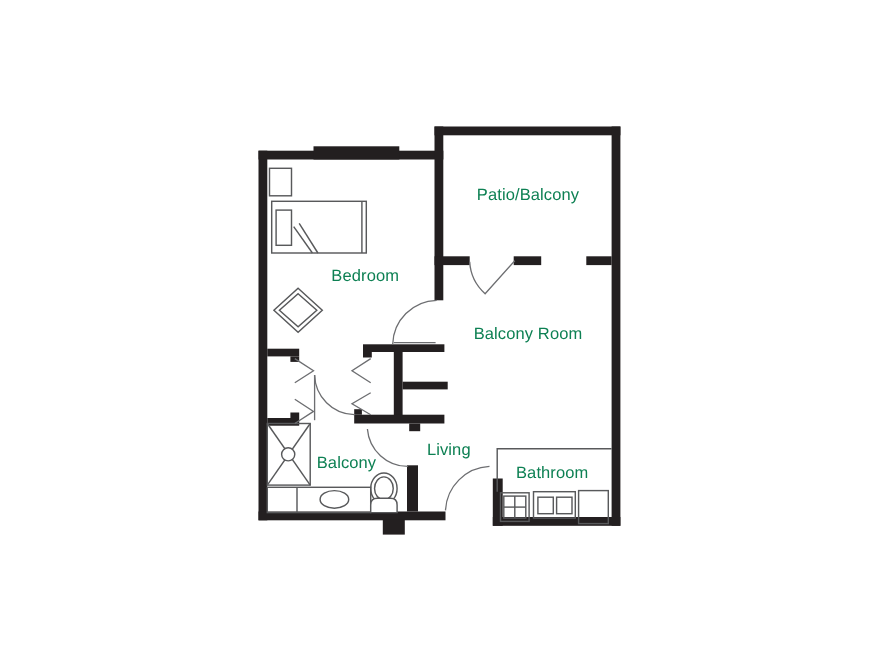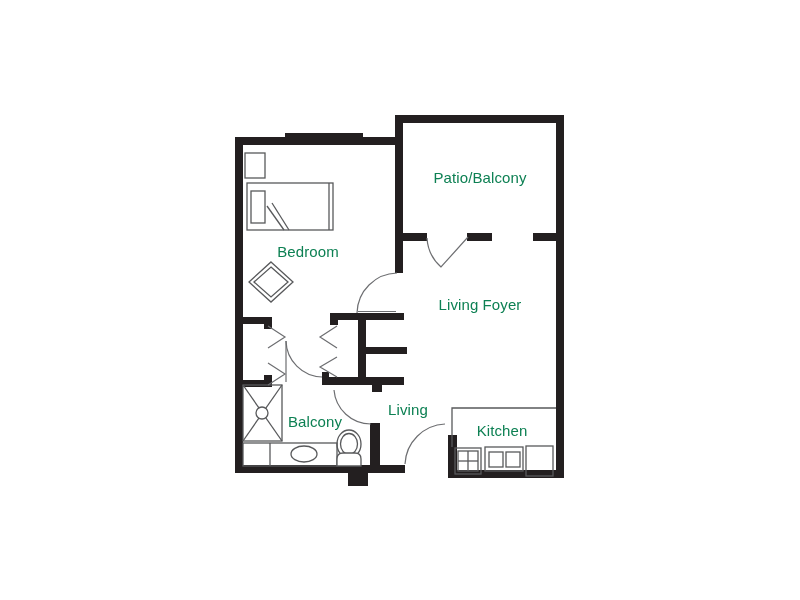--- a/index.html
+++ b/index.html
@@ -104,19 +104,19 @@
       <path class="door" d="M 334,390 A 37 37 0 0 0 371,424"></path>
       <path class="door" d="M 405,464 A 42 42 0 0 1 445,424"></path>
       <polyline class="door" points="268,326 285,337 268,348"></polyline>
       <polyline class="door" points="268,363 285,374 268,385"></polyline>
       <polyline class="door" points="337,326 320,337 337,348"></polyline>
       <polyline class="door" points="337,357 320,367 337,377"></polyline>
     </g>
   </svg>
 
   <div class="room-label" style="left:480px;top:177px">Patio/Balcony</div>
-  <div class="room-label" style="left:308px;top:251px">Bedroom</div>
-  <div class="room-label" style="left:480px;top:304px">Living Foyer</div>
+  <div class="room-label" style="left:332px;top:251px">Bedroom</div>
+  <div class="room-label" style="left:480px;top:304px">Balcony Room</div>
   <div class="room-label" style="left:408px;top:409px">Living</div>
   <div class="room-label" style="left:315px;top:421px">Balcony</div>
-  <div class="room-label" style="left:502px;top:430px">Kitchen</div>
+  <div class="room-label" style="left:502px;top:430px">Bathroom</div>
 
 </div>
 
 </body></html>

